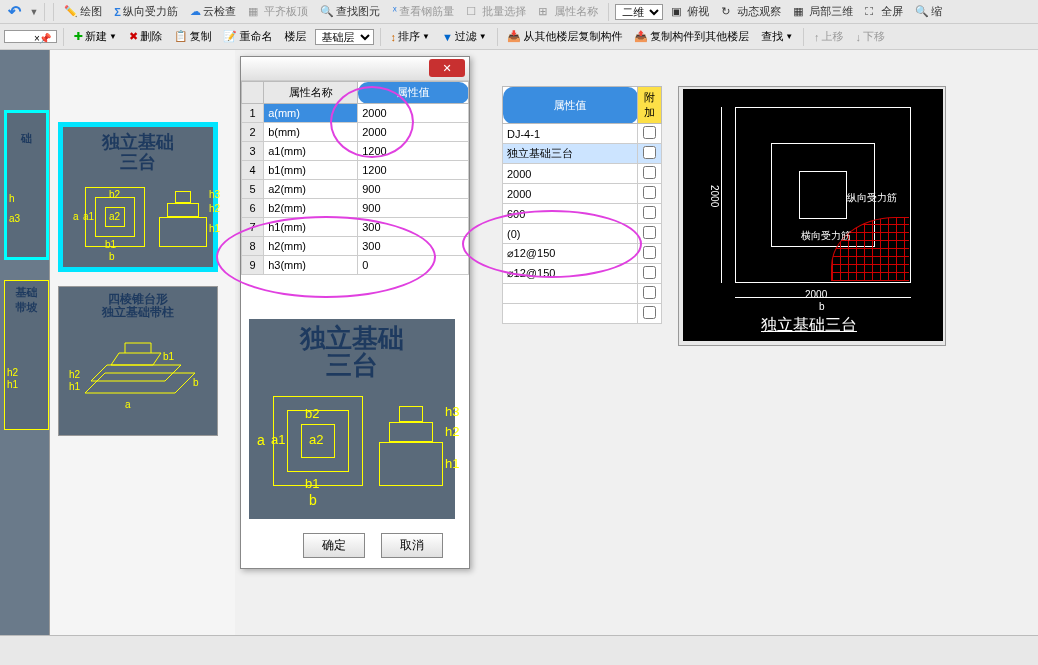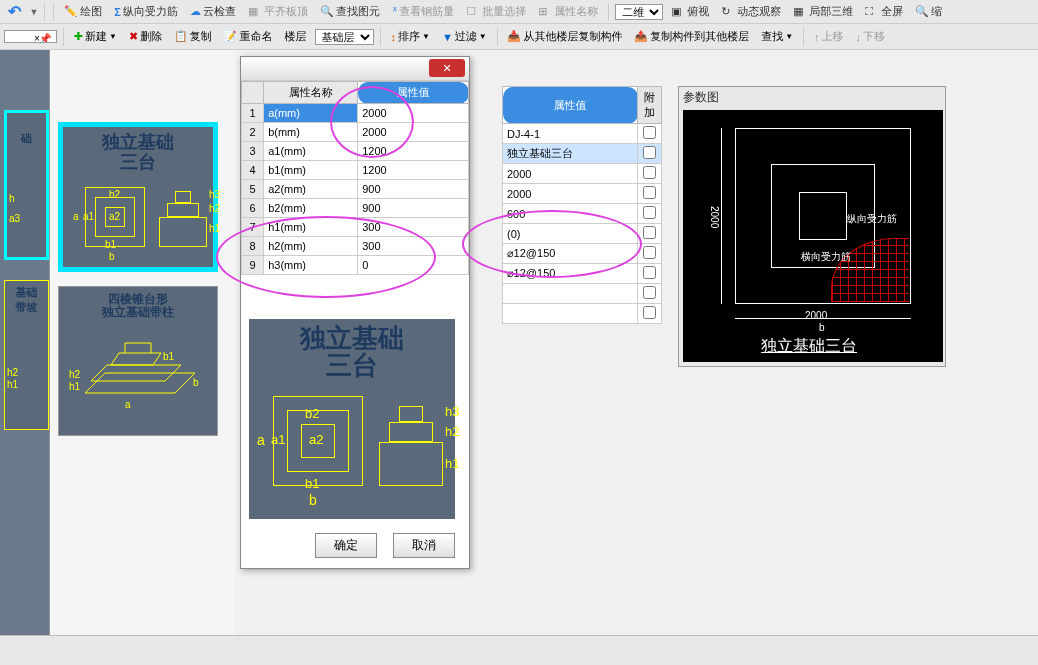--- a/index.html
+++ b/index.html
@@ -51,27 +51,27 @@
     .prop-table td { border: 1px solid #ccc; padding: 2px 4px; height: 19px; }
     .prop-table td.idx { background: #e8e8e8; text-align: center; width: 20px; }
     .prop-table td.name { width: 85px; }
     .prop-table tr.sel td.name { background: #3a8de0; color: #fff; }
     .prop-table td.val { width: 100px; }
     
     .preview-label { font-size: 12px; padding: 4px 6px; }
     .preview-box { margin: 4px 8px; width: 206px; height: 200px; background: #5a6a7a; position: relative; }
     .preview-title { color: #1e3a5f; font-size: 26px; font-weight: bold; text-align: center; padding-top: 6px; line-height: 1.05; }
     
-    .dialog-buttons { display: flex; justify-content: flex-end; gap: 16px; padding: 10px 14px; }
+    .dialog-buttons { display: flex; justify-content: flex-end; gap: 16px; padding: 10px 26px; }
     .dlg-btn { padding: 3px 18px; border: 1px solid #888; background: linear-gradient(#fff,#e0e0e0); font-size: 12px; cursor: pointer; }
     
     
     .mid-panel { position: absolute; left: 502px; top: 86px; width: 160px; }
     .mid-table { width: 100%; border-collapse: collapse; font-size: 11px; background: #fff; }
-    .mid-table th { background: #e5e5e5; border: 1px solid #bbb; padding: 3px; font-weight: normal; text-align: center; }
+    .mid-table th { background: #fde047; border: 1px solid #bbb; padding: 3px; font-weight: normal; text-align: center; }
     .mid-table th.hl { background: #3a8de0; color: #fff; border-radius: 10px; }
     .mid-table td { border: 1px solid #ccc; padding: 2px 4px; height: 19px; }
     .mid-table tr.hl td { background: #cce4ff; }
     .mid-table td.chk { width: 24px; text-align: center; }
     .mid-table input[type=checkbox] { margin: 0; }
     
     
     .right-panel { position: absolute; left: 678px; top: 86px; width: 268px; background: #e8e8e8; border: 1px solid #999; }
     .right-panel-title { font-size: 12px; padding: 2px 4px; color: #333; }
     .cad-view { background: #000; width: 260px; height: 252px; margin: 2px 4px 4px; position: relative; }
@@ -405,21 +405,20 @@
         </tr>
         <tr>
           <td></td>
           <td class="chk"><input type="checkbox" style=""></td>
         </tr>
       </tbody>
   </table>
 </div>
 
 <div class="right-panel">
-  <div class="right-panel-title">参数图</div>
   <div class="cad-view">
     <div class="cad-rect" style="left:52px;top:18px;width:176px;height:176px"></div>
     <div class="cad-rect" style="left:88px;top:54px;width:104px;height:104px"></div>
     <div class="cad-rect" style="left:116px;top:82px;width:48px;height:48px"></div>
 
     <div class="cad-hatch" style="left:148px;top:128px;width:78px;height:64px;border-top-left-radius:64px 50px"></div>
 
     <div class="cad-text" style="left:26px;top:96px;writing-mode:vertical-rl">2000</div>
     <div class="cad-dim-line" style="left:38px;top:18px;width:1px;height:176px"></div>
     <div class="cad-text" style="left:122px;top:200px">2000</div>

